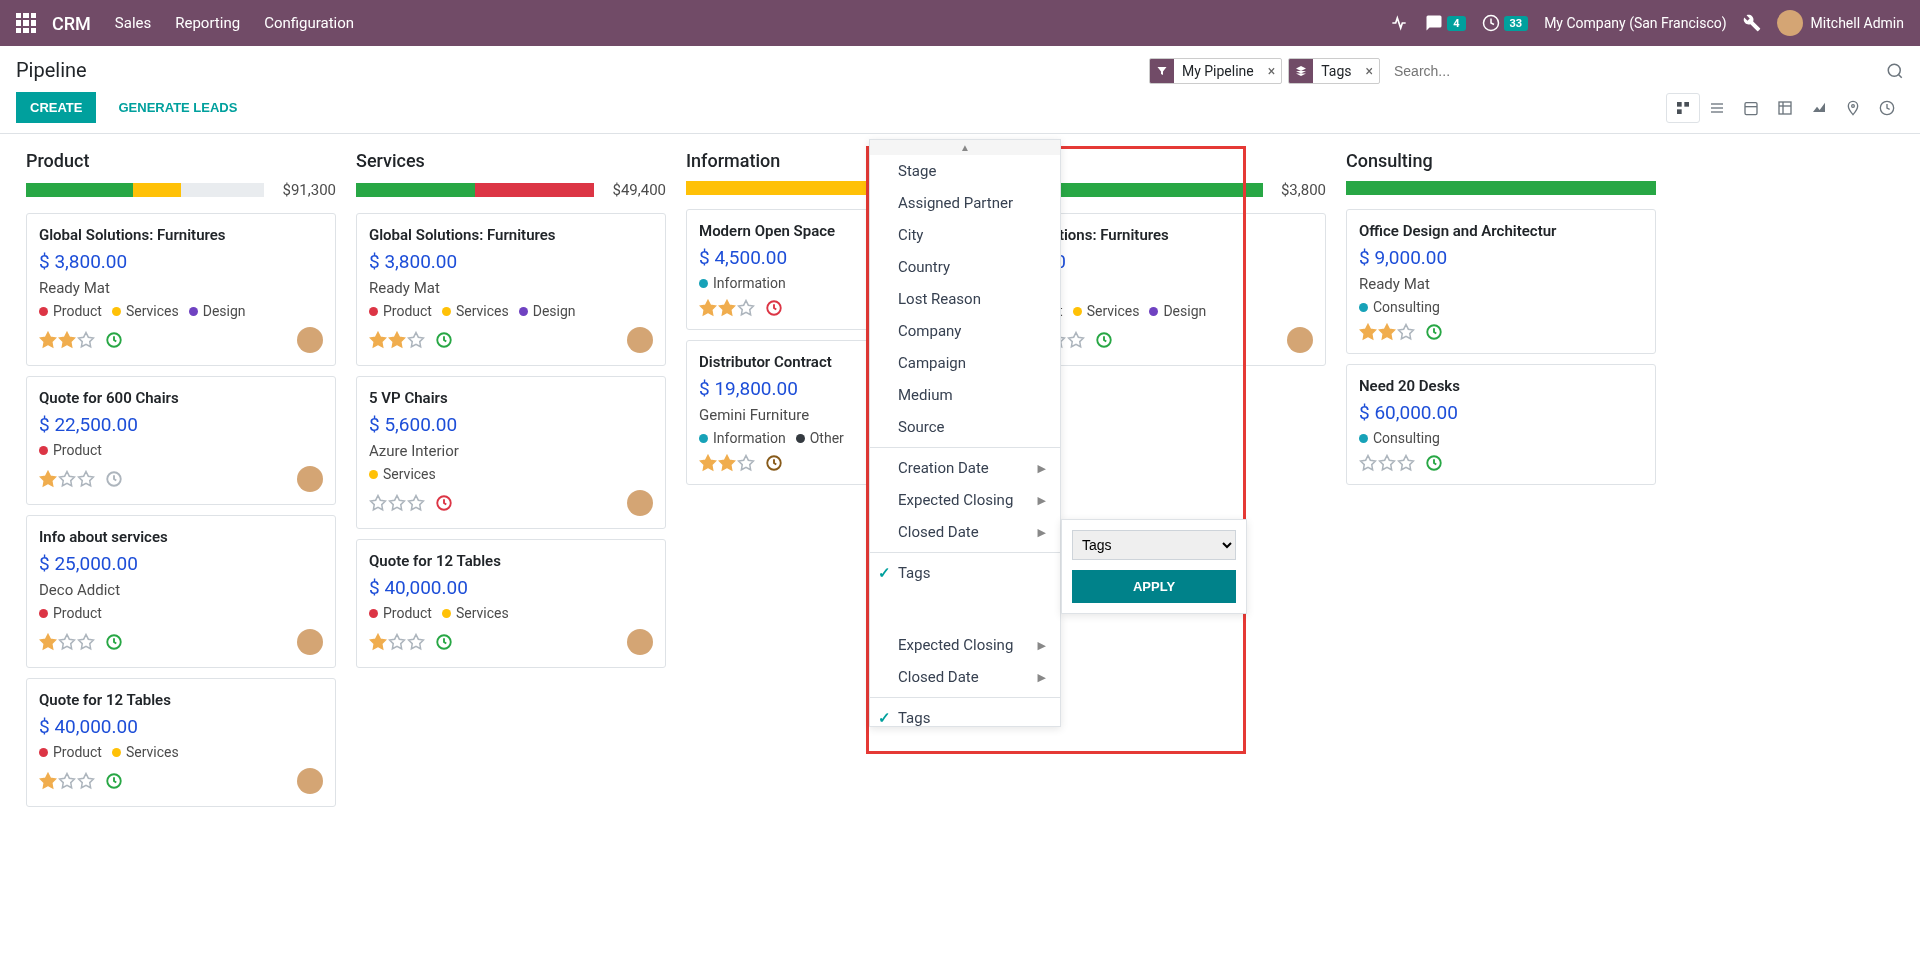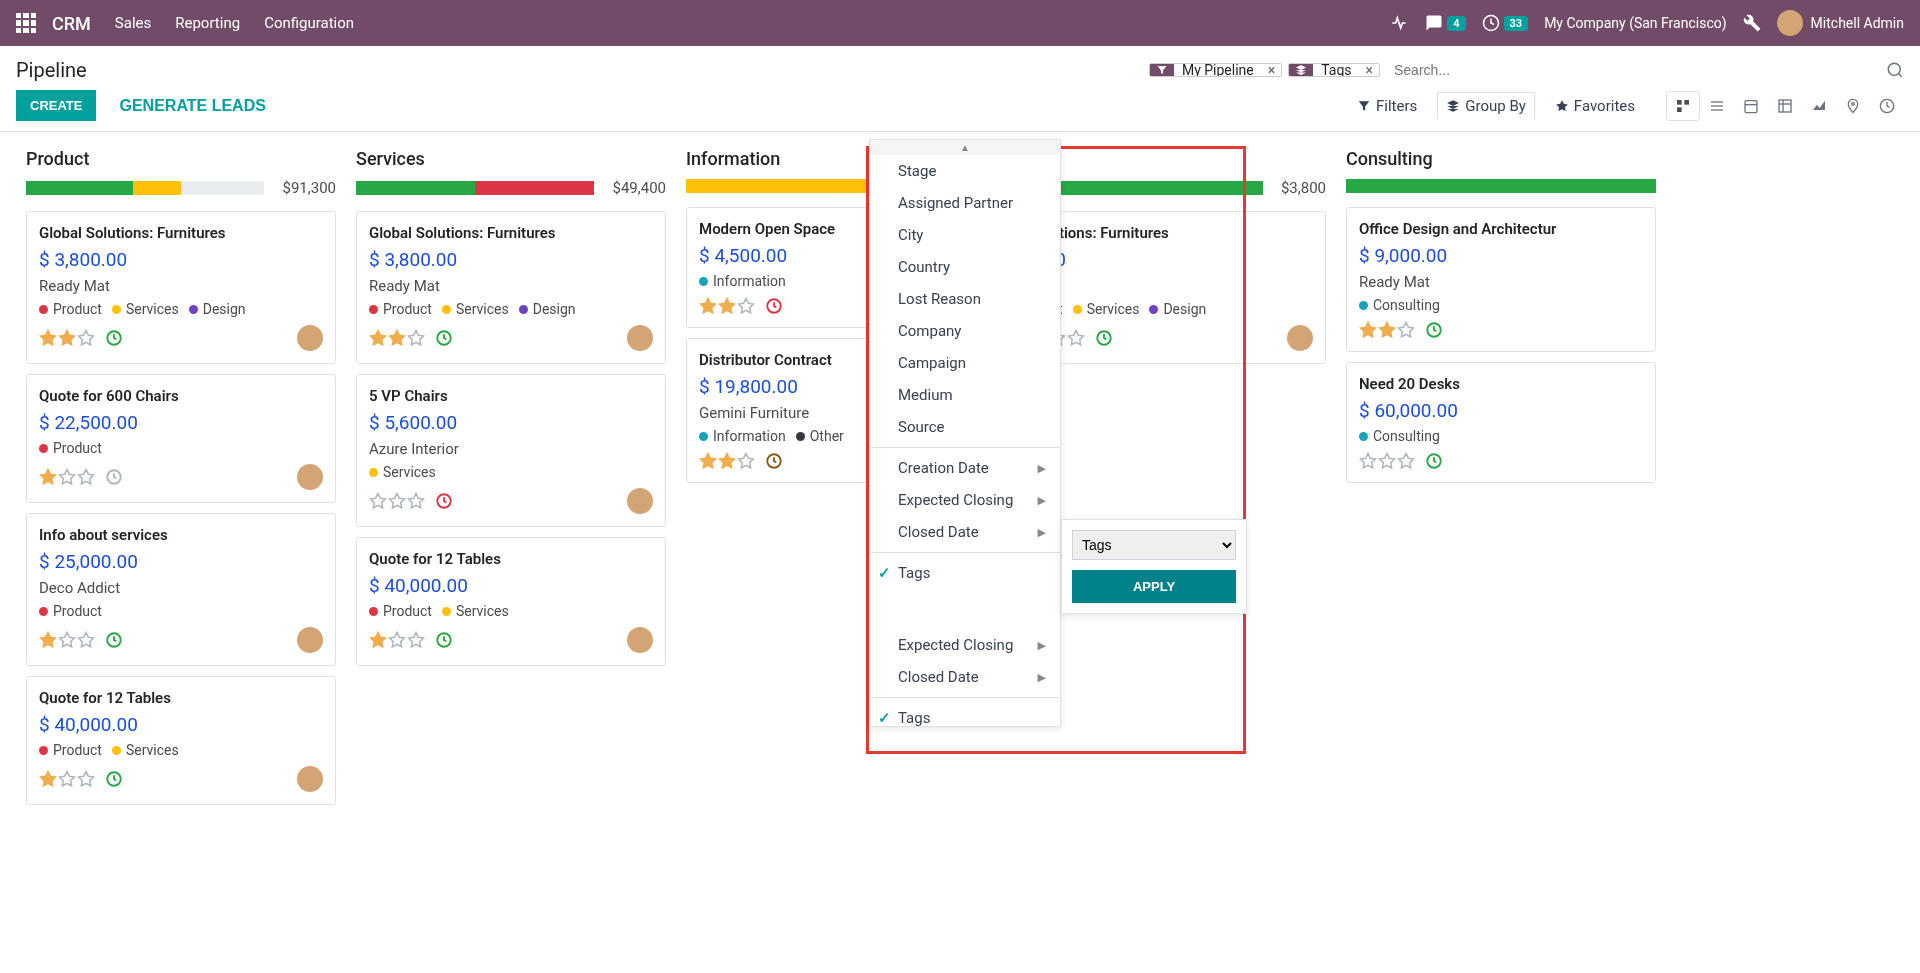--- a/index.html
+++ b/index.html
@@ -15,30 +15,30 @@
 .topnav .right-item { margin-left: 16px; display: flex; align-items: center; cursor: pointer; position: relative; }
 .topnav .badge { background: #00a09d; color: #fff; font-size: 11px; padding: 1px 6px; border-radius: 3px; margin-left: 4px; font-weight: bold; }
 .topnav .avatar { width: 26px; height: 26px; border-radius: 50%; background: #d4a574; margin-right: 8px; display: inline-block; }
 
 
 .control-panel { padding: 12px 16px 0; border-bottom: 1px solid #dee2e6; }
 .control-panel .row1 { display: flex; align-items: flex-start; margin-bottom: 8px; }
 .control-panel .title { font-size: 20px; font-weight: 400; color: #212529; }
 .control-panel .search-area { flex: 1; display: flex; justify-content: flex-end; align-items: center; }
 .control-panel .search-box { display: flex; align-items: center; gap: 6px; }
-.control-panel .facet { display: inline-flex; align-items: center; border: 1px solid #ccc; border-radius: 2px; overflow: hidden; height: 14px; }
+.control-panel .facet { display: inline-flex; align-items: center; border: 1px solid #ccc; border-radius: 2px; overflow: hidden; height: 26px; }
 .control-panel .facet .icon { background: #714b67; color: #fff; width: 24px; height: 100%; display: flex; align-items: center; justify-content: center; }
 .control-panel .facet .label { padding: 0 8px; }
 .control-panel .facet .remove { padding: 0 6px; cursor: pointer; color: #666; }
 .control-panel .search-input { border: none; outline: none; padding: 4px 8px; width: 200px; font-size: 14px; }
 .control-panel .search-icon { color: #6c757d; margin-left: auto; cursor: pointer; }
 
-.control-panel .row2 { display: flex; align-items: center; padding-bottom: 10px; gap: 7px; }
+.control-panel .row2 { display: flex; align-items: center; padding-bottom: 10px; }
 .btn-create { background: #00a09d; color: #fff; border: none; padding: 8px 14px; font-weight: bold; font-size: 13px; cursor: pointer; margin-right: 16px; }
-.btn-generate { background: none; border: none; color: #00a09d; font-weight: bold; font-size: 16px; cursor: pointer; }
+.btn-generate { background: none; border: none; color: #00a09d; font-weight: bold; font-size: 13px; cursor: pointer; margin-left: 6px; }
 .row2 .spacer { flex: 1; }
 .search-options { display: flex; gap: 20px; align-items: center; position: relative; }
 .search-options .opt { cursor: pointer; display: flex; align-items: center; gap: 5px; color: #374151; font-size: 15px; }
 .view-switcher { display: flex; gap: 0; margin-left: 24px; }
 .view-switcher button { background: none; border: 1px solid transparent; padding: 6px 8px; cursor: pointer; color: #6c757d; }
 .view-switcher button.active { border: 1px solid #dee2e6; border-radius: 3px; color: #495057; }
 
 
 .kanban { display: flex; padding: 16px 0 16px 16px; gap: 0; overflow-x: auto; }
 .kanban-col { flex: 0 0 330px; padding: 0 10px; }
@@ -162,40 +162,20 @@
             <circle cx="11" cy="11" r="8"></circle>
             <path d="M21 21l-4.35-4.35"></path>
           </svg>
         </span>
     </div>
   </div>
   <div class="row2">
     <button class="btn-create">CREATE</button>
     <button class="btn-generate">GENERATE LEADS</button>
     <div class="spacer"></div>
-    <div class="search-options">
-      <div class="opt">
-          <svg width="14" height="14" viewBox="0 0 24 24" fill="#374151">
-            <path d="M3 4h18l-7 9v7l-4-2v-5z"></path>
-          </svg>
-          <span>Filters</span>
-        </div>
-      <div class="opt" style="border:1px solid #dee2e6; padding:4px 8px; border-bottom:1px solid #fff; position:relative; z-index:101;">
-          <svg width="14" height="14" viewBox="0 0 24 24" fill="#374151">
-            <path d="M12 2L2 7l10 5 10-5-10-5zM2 17l10 5 10-5M2 12l10 5 10-5"></path>
-          </svg>
-          <span>Group By</span>
-        </div>
-      <div class="opt">
-          <svg width="14" height="14" viewBox="0 0 24 24" fill="#374151">
-            <path d="M12 2l3.09 6.26L22 9.27l-5 4.87 1.18 6.88L12 17.77l-6.18 3.25L7 14.14 2 9.27l6.91-1.01L12 2z"></path>
-          </svg>
-          <span>Favorites</span>
-        </div>
-    </div>
     <div class="view-switcher">
       <button class="active">
           <svg width="16" height="16" viewBox="0 0 24 24" fill="#495057">
             <rect x="3" y="3" width="7" height="7"></rect>
             <rect x="14" y="3" width="7" height="7"></rect>
             <rect x="3" y="14" width="7" height="7"></rect>
           </svg>
         </button>
       <button>
           <svg width="16" height="16" viewBox="0 0 24 24" fill="none" stroke="#6c757d" stroke-width="2">

